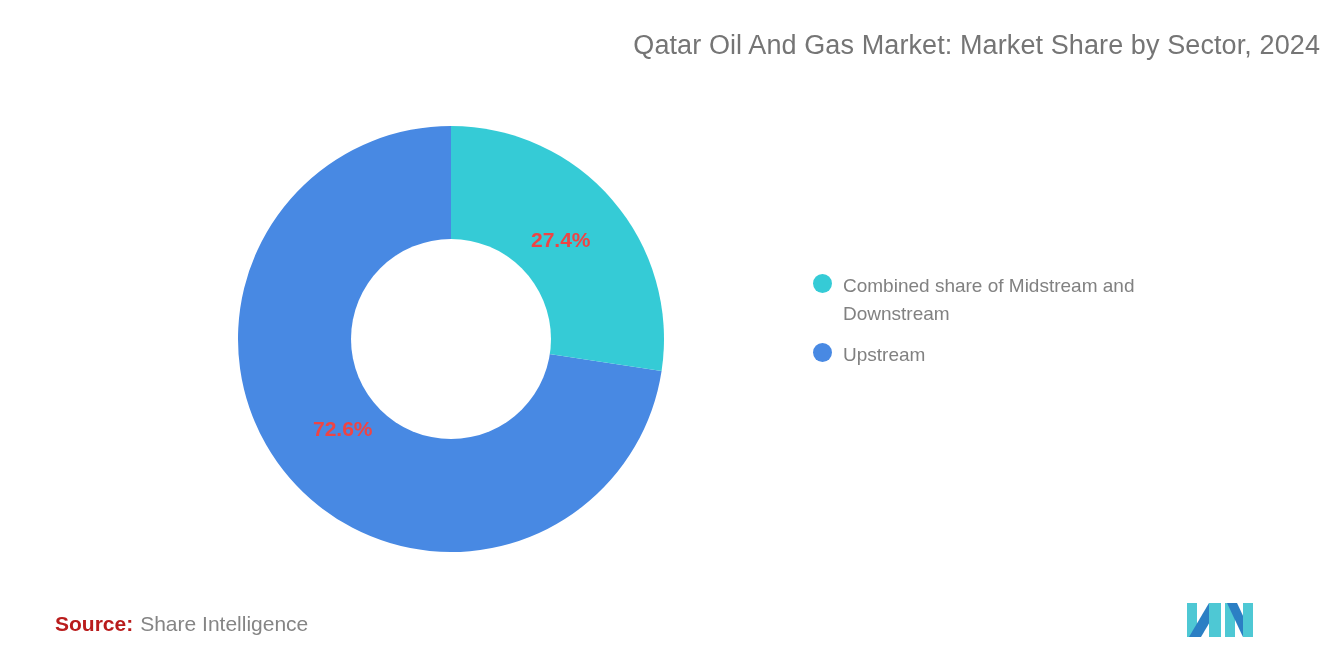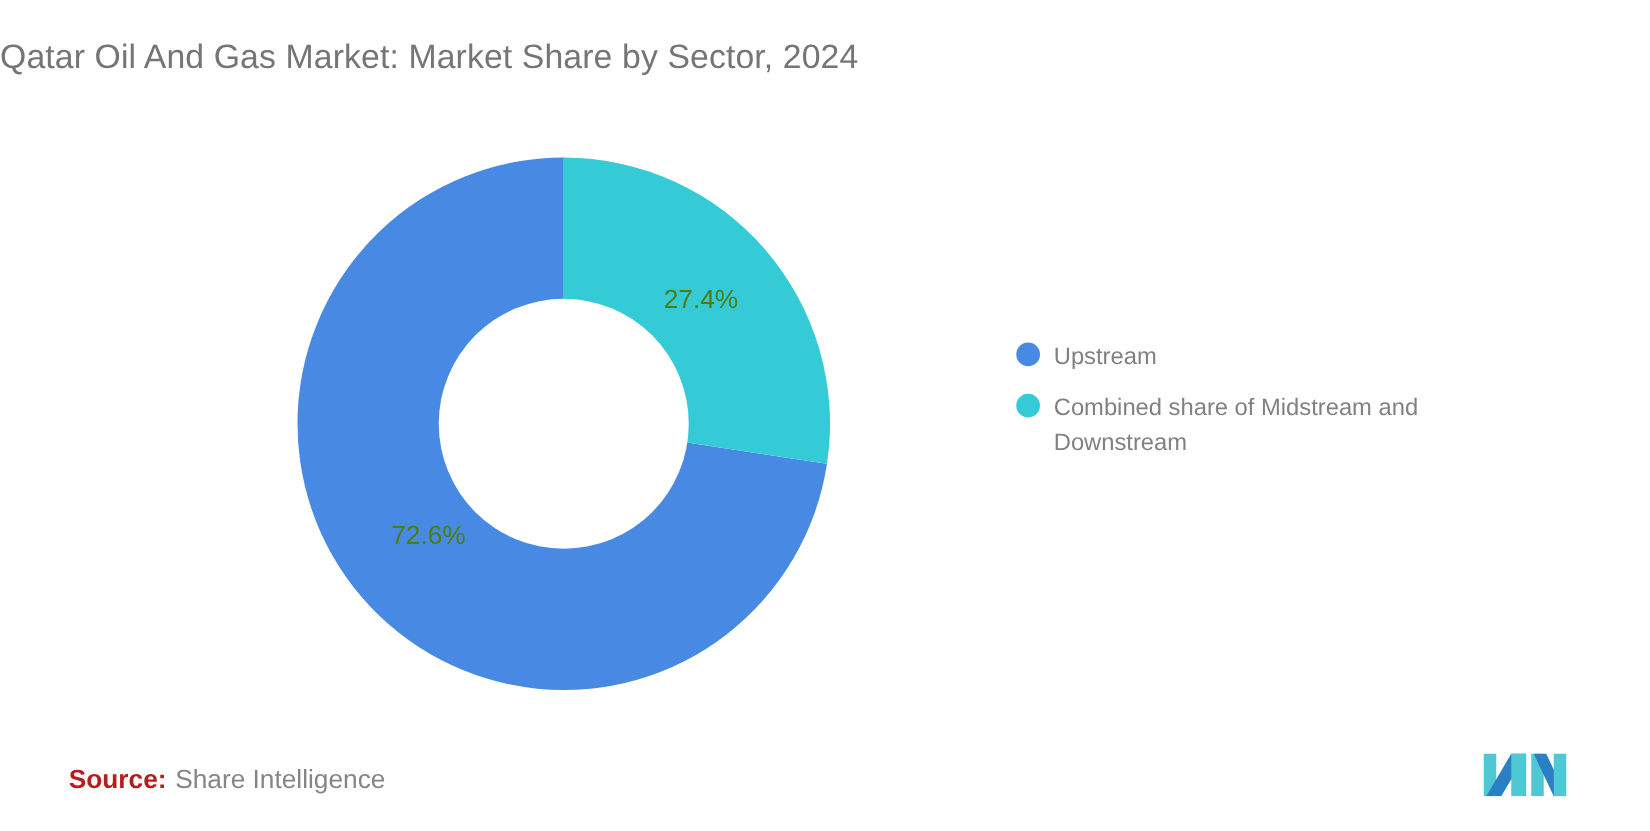--- a/index.html
+++ b/index.html
@@ -16,21 +16,21 @@
     font-family: "Liberation Sans", sans-serif;
     -webkit-font-smoothing: antialiased;
   }
 
   
   #chart-title {
     position: absolute;
     left: 0;
     top: 30px;
     width: 1320px;
-    text-align: left;
+    text-align: right;
     font-size: 27px;
     font-weight: 300;
     letter-spacing: 0.1px;
     color: #757575;
     white-space: nowrap;
   }
 
   
   #donut-chart {
     position: absolute;
@@ -43,22 +43,22 @@
     display: block;
     width: 426px;
     height: 426px;
     overflow: visible;
   }
 
   
   .slice-label {
     position: absolute;
     font-size: 21px;
-    font-weight: 400;
-    color: #4d7c0f;
+    font-weight: 700;
+    color: #ef4444;
     white-space: nowrap;
   }
   #slice-label-midstream {
     left: 531px;
     top: 228px;
   }
   #slice-label-upstream {
     left: 313px;
     top: 417px;
   }
@@ -140,27 +140,27 @@
   </svg>
 </div>
 
 <div class="slice-label" id="slice-label-midstream">27.4%</div>
 
 <div class="slice-label" id="slice-label-upstream">72.6%</div>
 
 <div id="chart-legend">
 
   <div class="legend-item">
-    <span class="legend-swatch" style="background:#4889e3"></span>
-    <span class="legend-label">Upstream</span>
+    <span class="legend-swatch" style="background:#35cbd6"></span>
+    <span class="legend-label">Combined share of Midstream and Downstream</span>
   </div>
 
   <div class="legend-item">
-    <span class="legend-swatch" style="background:#35cbd6"></span>
-    <span class="legend-label">Combined share of Midstream and Downstream</span>
+    <span class="legend-swatch" style="background:#4889e3"></span>
+    <span class="legend-label">Upstream</span>
   </div>
 
 </div>
 
 <div id="source-footer">
   <span id="source-label">Source:</span><span id="source-value">Share Intelligence</span>
 </div>
 
 <div id="brand-logo">
   <svg viewBox="0 0 70 38" xmlns="http://www.w3.org/2000/svg">

